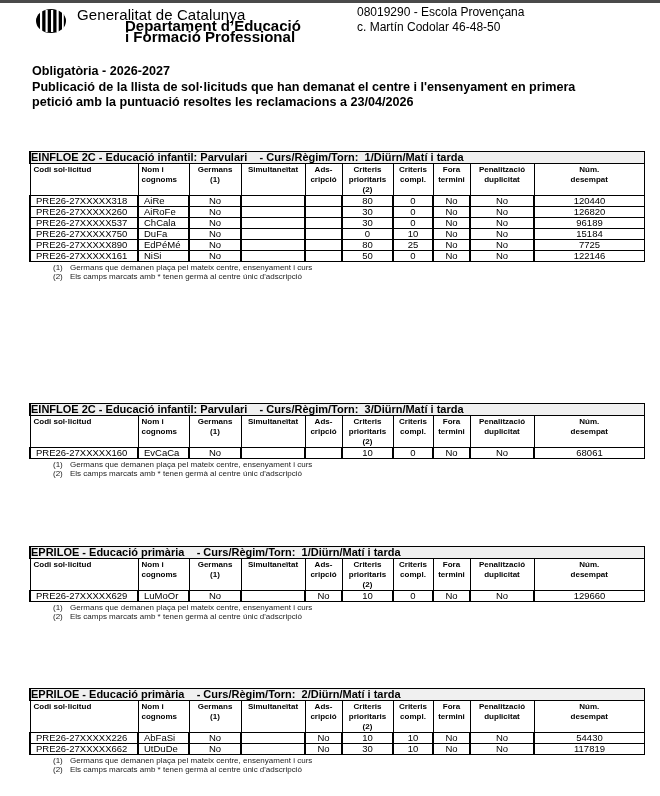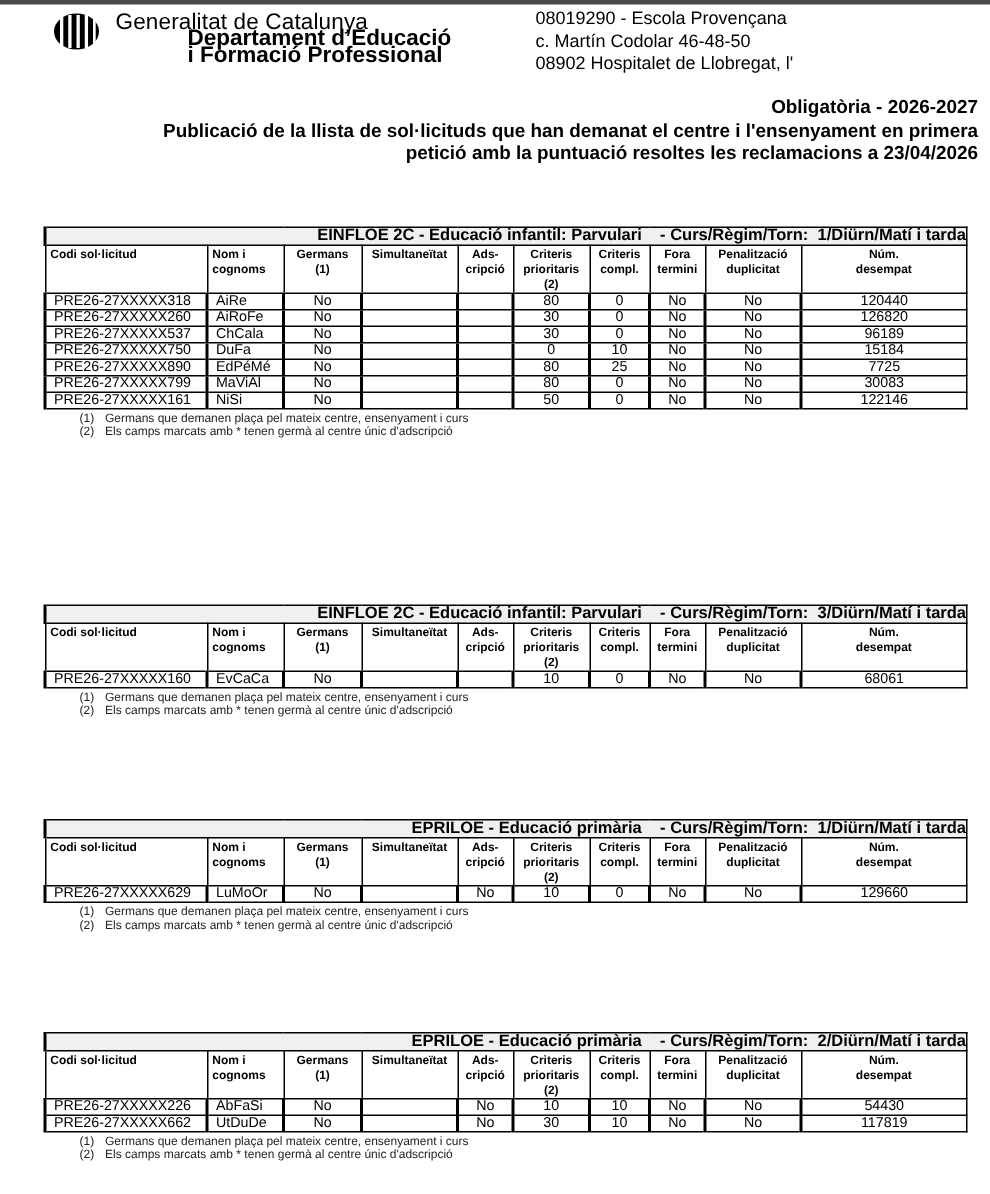--- a/index.html
+++ b/index.html
@@ -4,25 +4,25 @@
 <style>
   html, body { margin: 0; padding: 0; background: #ffffff; }
   body { width: 660px; height: 796px; position: relative; overflow: hidden;
          font-family: "Liberation Sans", sans-serif; color: #000; }
   .topbar { position: absolute; left: 0; top: 0; width: 660px; height: 3px; background: #4a4a4a; }
   .logo { position: absolute; left: 35px; top: 8px; width: 32px; height: 26px; }
   .org { position: absolute; left: 77px; top: 9px; font-size: 15px; line-height: 11px; }
   .org .l1 { font-weight: normal; letter-spacing: 0.1px; }
   .org .l2, .org .l3 { font-weight: bold; margin-left: 48px; }
   .school { position: absolute; left: 357px; top: 5px; font-size: 12px; line-height: 15px; }
-  .titles { position: absolute; left: 32px; top: 64px; font-size: 12.6px; font-weight: bold; line-height: 15.5px; width: 620px; text-align: right; }
+  .titles { position: absolute; left: 32px; top: 64px; font-size: 12.6px; font-weight: bold; line-height: 15.5px; width: 620px; }
   .section { position: absolute; left: 29px; width: 616px; }
   table { border-collapse: collapse; width: 616px; table-layout: fixed; font-size: 9.5px; }
   td, th { border: 1px solid #000; padding: 0 2px; }
-  th.caption { background: #f0f0f0; font-size: 11px; font-weight: bold; text-align: right; height: 11px; line-height: 11px; border-left: 2px solid #000; border-right: 1.5px solid #000; padding: 0; }
+  th.caption { background: #f0f0f0; font-size: 11px; font-weight: bold; text-align: left; height: 11px; line-height: 11px; border-left: 2px solid #000; border-right: 1.5px solid #000; padding: 0; }
   th.hd { background: #fff; font-size: 8px; font-weight: bold; vertical-align: top; text-align: center; line-height: 10px; height: 29px; padding-top: 1px; margin-left: 20px; }
   th.hd.left { text-align: left; padding-left: 3px; }
   td { height: 10px; line-height: 10px; text-align: center; }
   td.left { text-align: left; padding-left: 5px; }
   tbody tr td { border-top: 1px solid #000; border-bottom: 1.5px solid #000; }
   tbody tr td { border-left: 2px solid #000; }
   .notes { font-size: 8px; line-height: 9px; padding-left: 24px; margin-top: 1px; color: #222; }
   .notes span.num { display: inline-block; width: 17px; }
 </style>
 </head>
@@ -41,21 +41,20 @@
 
 <div class="org">
   <div class="l1">Generalitat de Catalunya</div>
   <div class="l2">Departament d’Educació</div>
   <div class="l3">i Formació Professional</div>
 </div>
 
 <div class="school">
   <div>08019290 - Escola Provençana</div>
   <div>c. Martín Codolar 46-48-50</div>
-  <div>08902 Hospitalet de Llobregat, l'</div>
 </div>
 
 <div class="titles">
   <div>Obligatòria - 2026-2027</div>
   <div>Publicació de la llista de sol·licituds que han demanat el centre i l'ensenyament en primera</div>
   <div>petició amb la puntuació resoltes les reclamacions a 23/04/2026</div>
 </div>
 
 <div id="sections">
     <div class="section" style="top: 151px;">
@@ -142,32 +141,20 @@
             <td class="left">PRE26-27XXXXX890</td>
             <td class="left">EdPéMé</td>
             <td>No</td>
             <td></td>
             <td></td>
             <td>80</td>
             <td>25</td>
             <td>No</td>
             <td>No</td>
             <td>7725</td>
-          </tr>
-          <tr>
-            <td class="left">PRE26-27XXXXX799</td>
-            <td class="left">MaViAl</td>
-            <td>No</td>
-            <td></td>
-            <td></td>
-            <td>80</td>
-            <td>0</td>
-            <td>No</td>
-            <td>No</td>
-            <td>30083</td>
           </tr>
           <tr>
             <td class="left">PRE26-27XXXXX161</td>
             <td class="left">NiSi</td>
             <td>No</td>
             <td></td>
             <td></td>
             <td>50</td>
             <td>0</td>
             <td>No</td>

